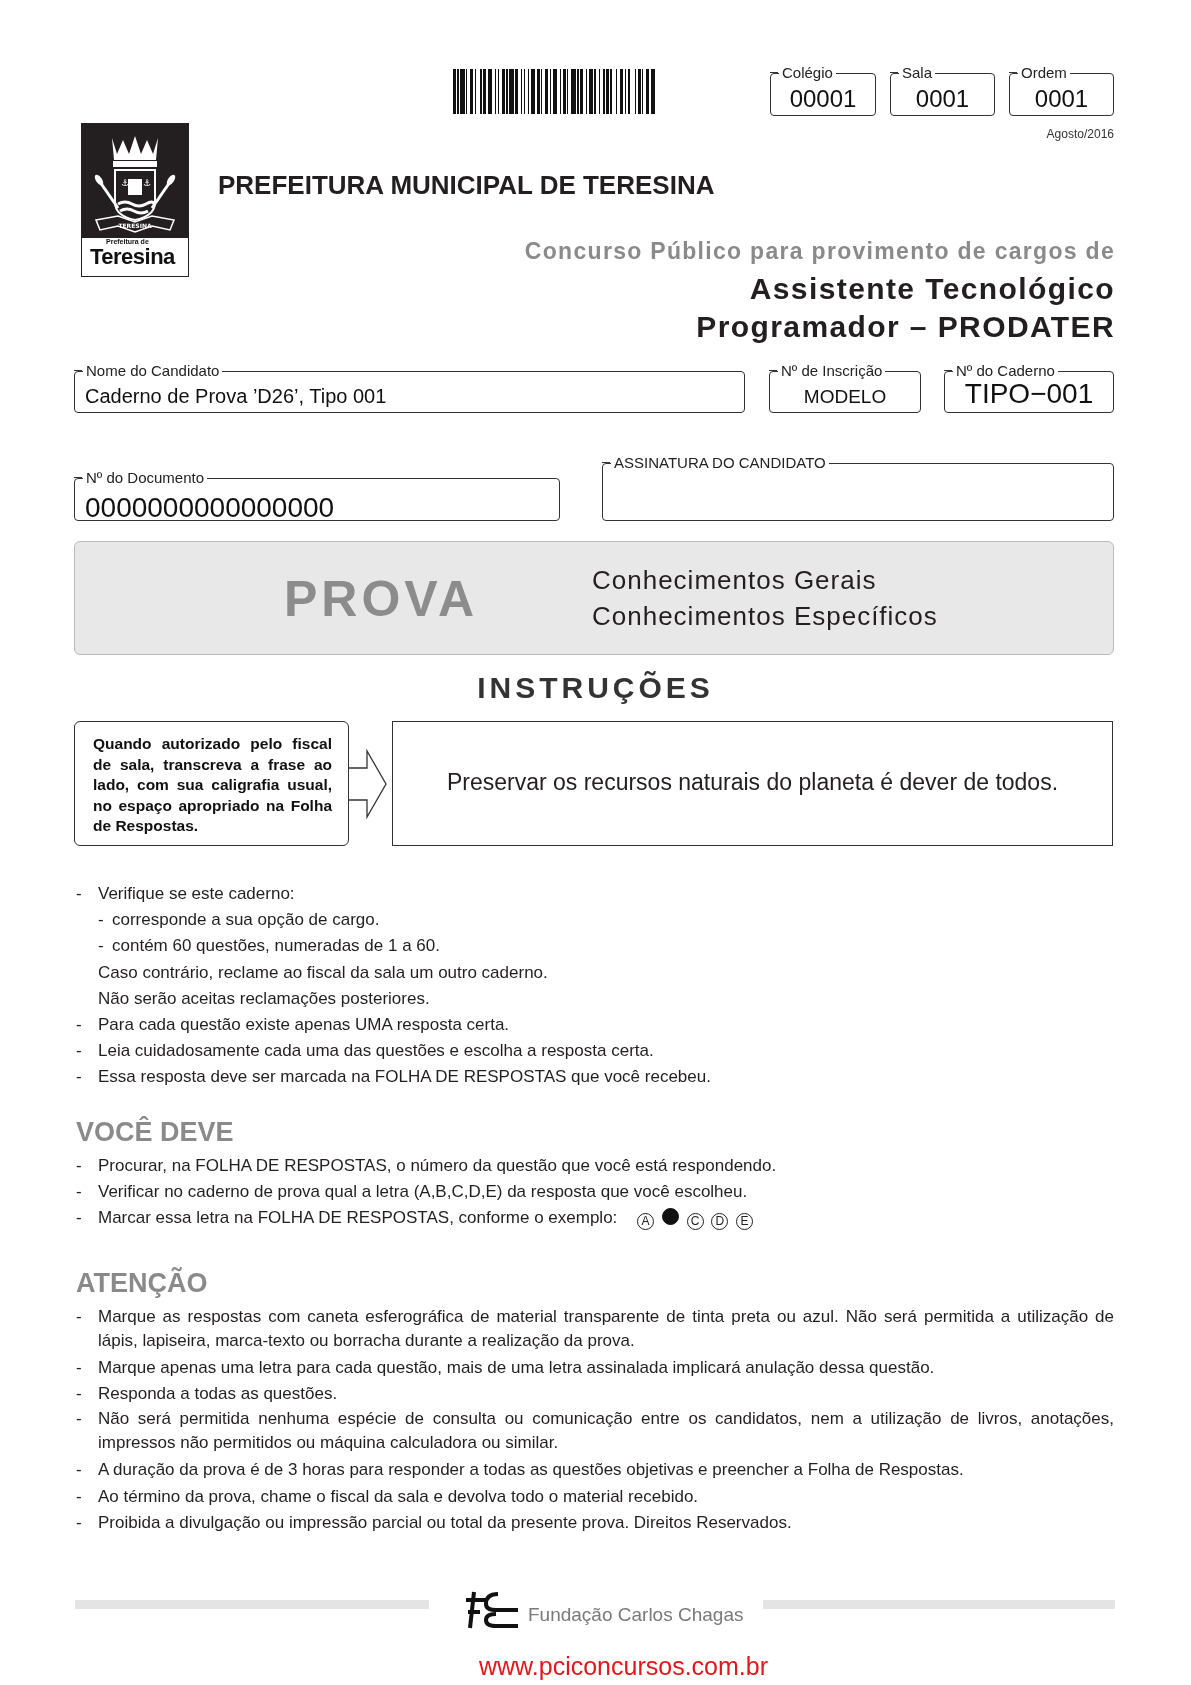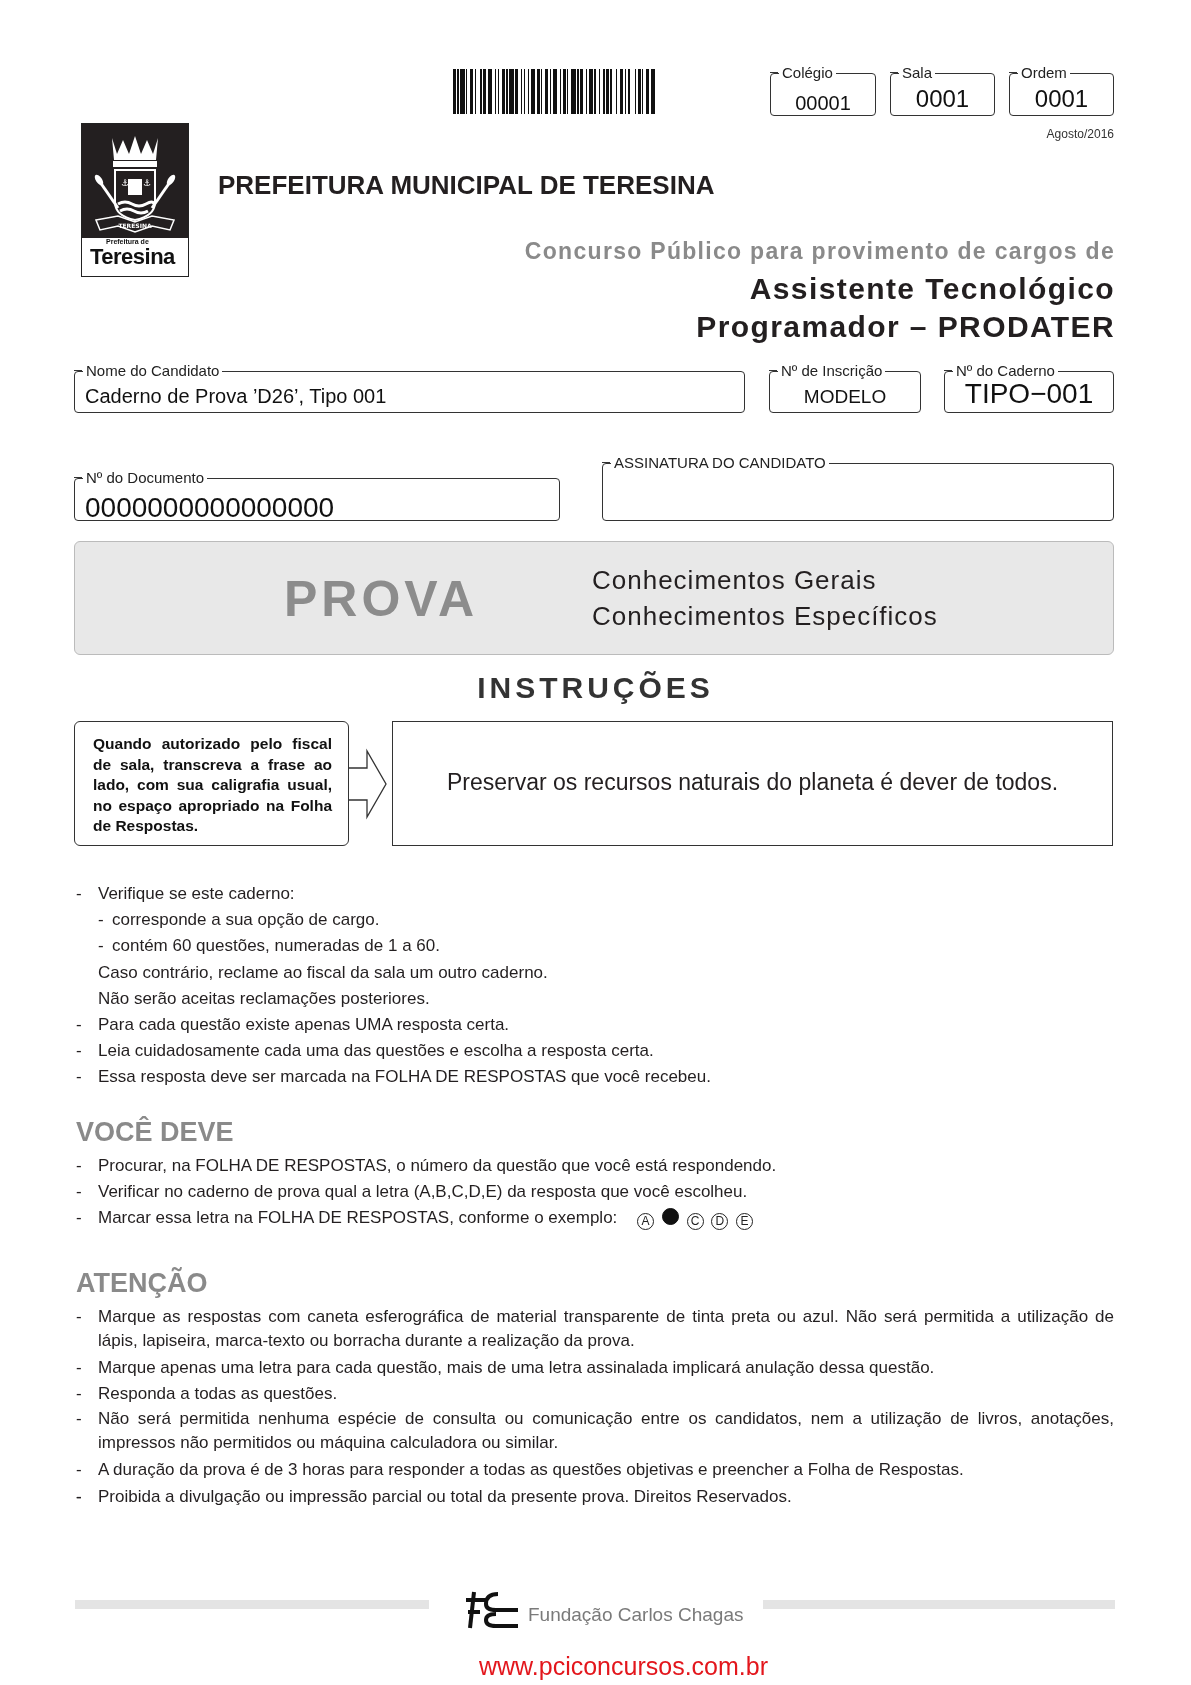--- a/index.html
+++ b/index.html
@@ -148,21 +148,21 @@
     <span style="width: 1.45px;"></span>
     <span style="width: 2.9px; background: transparent;"></span>
     <span style="width: 2.9px;"></span>
     <span style="width: 1.45px; background: transparent;"></span>
     <span style="width: 4.35px;"></span>
     <span style="width: 1.45px; background: transparent;"></span>
   </div>
 
 <div class="fbox" style="left:770px;top:73px;width:106px;height:43px;">
   <span class="legend">Colégio</span>
-  <span class="value" style="top:18px;font-size:20px;">00001</span>
+  <span class="value" style="top:11px;font-size:24px;">00001</span>
 </div>
 <div class="fbox" style="left:890px;top:73px;width:105px;height:43px;">
   <span class="legend">Sala</span>
   <span class="value" style="top:11px;font-size:24px;">0001</span>
 </div>
 <div class="fbox" style="left:1009px;top:73px;width:105px;height:43px;">
   <span class="legend">Ordem</span>
   <span class="value" style="top:11px;font-size:24px;">0001</span>
 </div>
 <div id="agosto" class="abs">Agosto/2016</div>
@@ -260,21 +260,21 @@
   </div>
 </div>
 
 <div class="section-h" style="top:1268px;">ATENÇÃO</div>
 <div class="list" style="top:1305px;">
   <div class="li wrap"><span class="dash">-</span><span>Marque as respostas com caneta esferográfica de material transparente de tinta preta ou azul. Não será permitida a utilização de lápis, lapiseira, marca-texto ou borracha durante a realização da prova.</span></div>
   <div class="li"><span class="dash">-</span><span>Marque apenas uma letra para cada questão, mais de uma letra assinalada implicará anulação dessa questão.</span></div>
   <div class="li"><span class="dash">-</span><span>Responda a todas as questões.</span></div>
   <div class="li wrap"><span class="dash">-</span><span>Não será permitida nenhuma espécie de consulta ou comunicação entre os candidatos, nem a utilização de livros, anotações, impressos não permitidos ou máquina calculadora ou similar.</span></div>
   <div class="li"><span class="dash">-</span><span>A duração da prova é de 3 horas para responder a todas as questões objetivas e preencher a Folha de Respostas.</span></div>
-  <div class="li"><span class="dash">-</span></div>
+  <div class="li"><span class="dash">-</span><span>Ao término da prova, chame o fiscal da sala e devolva todo o material recebido.</span></div>
   <div class="li"><span class="dash">-</span><span>Proibida a divulgação ou impressão parcial ou total da presente prova. Direitos Reservados.</span></div>
 </div>
 
 <div class="foot-bar" style="left:75px;width:354px;"></div>
 <div class="foot-bar" style="left:763px;width:352px;"></div>
 <svg class="abs" style="left:464px;top:1590px;" width="58" height="40" viewBox="0 0 58 40">
   <path d="M10 2 L6 38" stroke="#111" stroke-width="4"></path>
   <path d="M2 10 H24" stroke="#111" stroke-width="4"></path>
   <path d="M4 22 H16" stroke="#111" stroke-width="4"></path>
   <path d="M34 4 Q22 4 22 14 Q22 20 32 20 H54" stroke="#111" stroke-width="4" fill="none"></path>

